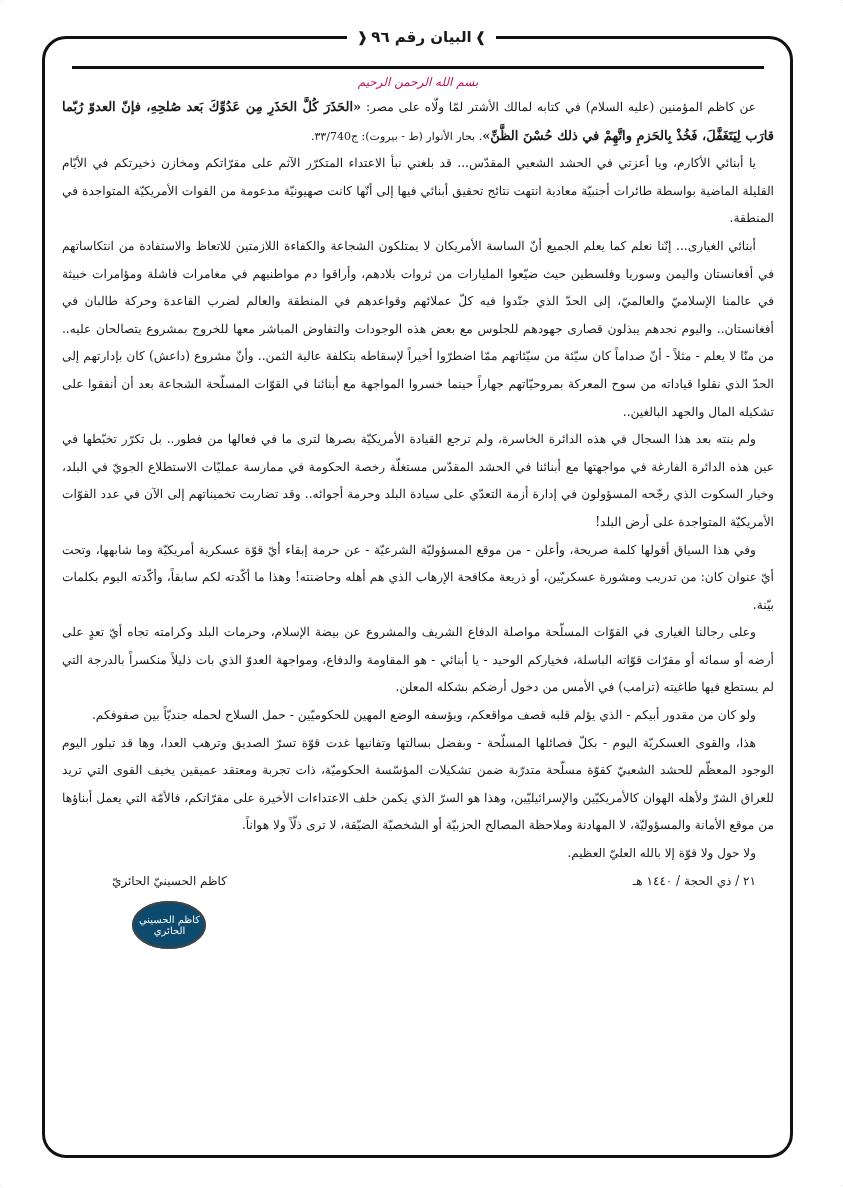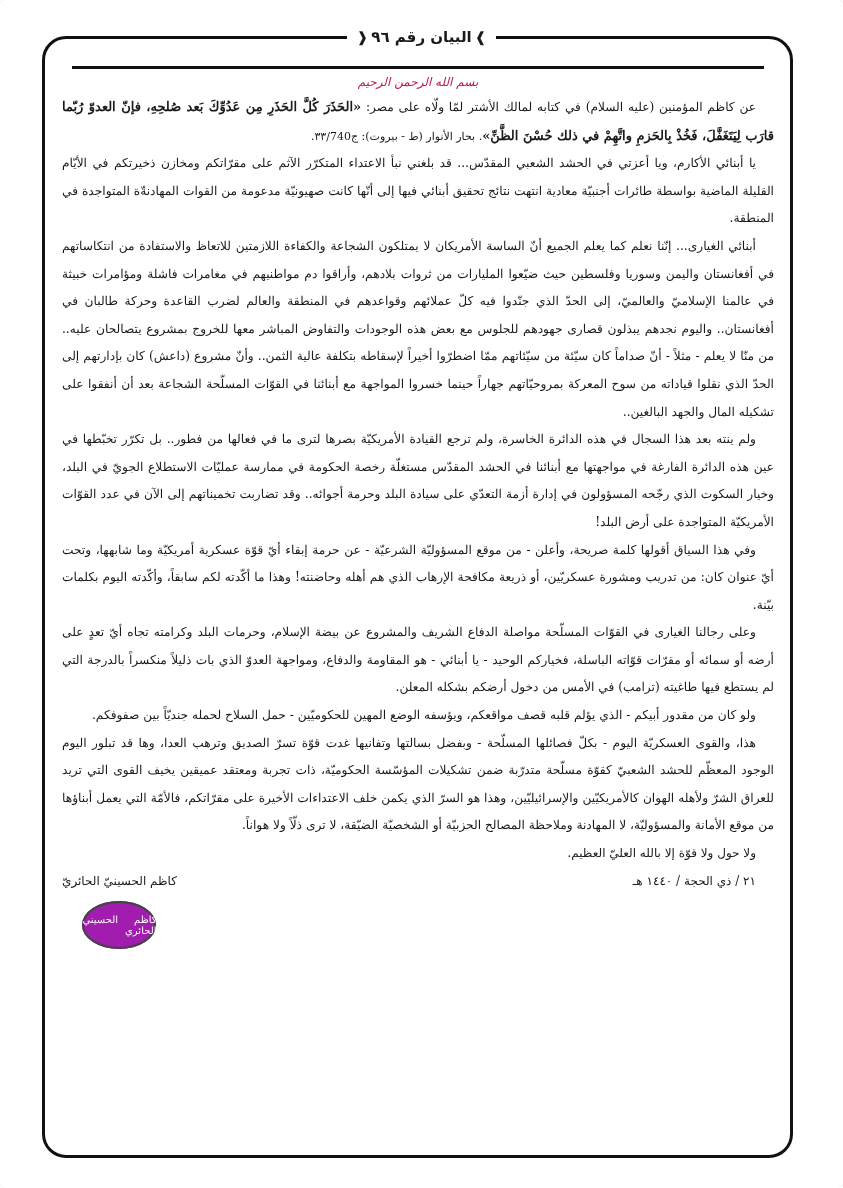--- a/index.html
+++ b/index.html
@@ -44,26 +44,26 @@
     }
     .quote-strong { font-weight: bold; font-size: 13px; }
     .ref { font-size: 11px; }
     .closing { margin: 0; font-size: 12px; line-height: 27px; text-indent: 18px; }
     .footer-row {
       display: flex; justify-content: space-between; align-items: flex-start; margin-top: 2px;
       font-size: 12px; line-height: 24px;
     }
     .date { margin-right: 18px; }
     .signature-block {
-      display: flex; flex-direction: column; align-items: center;
+      margin-left: 50px; display: flex; flex-direction: column; align-items: center;
     }
     .seal {
-      width: 74px; height: 48px; border-radius: 50%; background: #a21caf; color: #fff;
+      width: 74px; height: 48px; border-radius: 50%; background: #0c4a6e; color: #fff;
       display: flex; align-items: center; justify-content: center; margin-top: 8px;
-      font-size: 10px; line-height: 11px; font-family: "DejaVu Serif", serif;
+      font-size: 10px; line-height: 11px; text-align: center; font-family: "DejaVu Serif", serif;
       box-shadow: 0 0 0 2px #444 inset;
     }
   </style>
 </head>
 <body>
 
 <div class="outer-corner"></div>
 <div class="frame"></div>
 
 <div class="header-band">
@@ -78,21 +78,21 @@
 
 <div class="content">
   <div class="title-rule"></div>
 
   <div class="basmala">بسم الله الرحمن الرحيم</div>
 
   <p class="para">
     <span>عن كاظم المؤمنين (عليه السلام) في كتابه لمالك الأشتر لمّا ولّاه على مصر: </span><span class="quote-strong">«الحَذَرَ كُلَّ الحَذَرِ مِن عَدُوِّكَ بَعد صُلحِهِ، فإنّ العدوّ رُبّما قارَب لِيَتَغَفَّلَ، فَخُذْ بِالحَزمِ واتَّهِمْ في ذلك حُسْنَ الظَّنِّ»</span><span class="ref">. بحار الأنوار (ط - بيروت): ج٣٣/740.</span>
   </p>
 
-  <p class="para">يا أبنائي الأكارم، ويا أعزتي في الحشد الشعبي المقدّس... قد بلغني نبأ الاعتداء المتكرّر الآثم على مقرّاتكم ومخازن ذخيرتكم في الأيّام القليلة الماضية بواسطة طائرات أجنبيّة معادية انتهت نتائج تحقيق أبنائي فيها إلى أنّها كانت صهيونيّة مدعومة من القوات المهادنةّة المتواجدة في المنطقة.</p>
+  <p class="para">يا أبنائي الأكارم، ويا أعزتي في الحشد الشعبي المقدّس... قد بلغني نبأ الاعتداء المتكرّر الآثم على مقرّاتكم ومخازن ذخيرتكم في الأيّام القليلة الماضية بواسطة طائرات أجنبيّة معادية انتهت نتائج تحقيق أبنائي فيها إلى أنّها كانت صهيونيّة مدعومة من القوات الأمريكيّة المتواجدة في المنطقة.</p>
   <p class="para">أبنائي الغيارى... إنّنا نعلم كما يعلم الجميع أنّ الساسة الأمريكان لا يمتلكون الشجاعة والكفاءة اللازمتين للاتعاظ والاستفادة من انتكاساتهم في أفغانستان واليمن وسوريا وفلسطين حيث ضيّعوا المليارات من ثروات بلادهم، وأراقوا دم مواطنيهم في مغامرات فاشلة ومؤامرات خبيثة في عالمنا الإسلاميّ والعالميّ، إلى الحدّ الذي جنّدوا فيه كلّ عملائهم وقواعدهم في المنطقة والعالم لضرب القاعدة وحركة طالبان في أفغانستان.. واليوم نجدهم يبذلون قصارى جهودهم للجلوس مع بعض هذه الوجودات والتفاوض المباشر معها للخروج بمشروع يتصالحان عليه.. من منّا لا يعلم - مثلاً - أنّ صداماً كان سيّئة من سيّئاتهم ممّا اضطرّوا أخيراً لإسقاطه بتكلفة عالية الثمن.. وأنّ مشروع (داعش) كان بإدارتهم إلى الحدّ الذي نقلوا قياداته من سوح المعركة بمروحيّاتهم جهاراً حينما خسروا المواجهة مع أبنائنا في القوّات المسلّحة الشجاعة بعد أن أنفقوا على تشكيله المال والجهد البالغين..</p>
   <p class="para">ولم ينته بعد هذا السجال في هذه الدائرة الخاسرة، ولم ترجع القيادة الأمريكيّة بصرها لترى ما في فعالها من فطور.. بل تكرّر تخبّطها في عين هذه الدائرة الفارغة في مواجهتها مع أبنائنا في الحشد المقدّس مستغلّة رخصة الحكومة في ممارسة عمليّات الاستطلاع الجويّ في البلد، وخيار السكوت الذي رجّحه المسؤولون في إدارة أزمة التعدّي على سيادة البلد وحرمة أجوائه.. وقد تضاربت تخميناتهم إلى الآن في عدد القوّات الأمريكيّة المتواجدة على أرض البلد!</p>
   <p class="para">وفي هذا السياق أقولها كلمة صريحة، وأعلن - من موقع المسؤوليّة الشرعيّة - عن حرمة إبقاء أيّ قوّة عسكرية أمريكيّة وما شابهها، وتحت أيّ عنوان كان: من تدريب ومشورة عسكريّين، أو ذريعة مكافحة الإرهاب الذي هم أهله وحاضنته! وهذا ما أكّدته لكم سابقاً، وأكّدته اليوم بكلمات بيّنة.</p>
   <p class="para">وعلى رجالنا الغيارى في القوّات المسلّحة مواصلة الدفاع الشريف والمشروع عن بيضة الإسلام، وحرمات البلد وكرامته تجاه أيّ تعدٍ على أرضه أو سمائه أو مقرّات قوّاته الباسلة، فخياركم الوحيد - يا أبنائي - هو المقاومة والدفاع، ومواجهة العدوّ الذي بات ذليلاً منكسراً بالدرجة التي لم يستطع فيها طاغيته (ترامب) في الأمس من دخول أرضكم بشكله المعلن.</p>
   <p class="para">ولو كان من مقدور أبيكم - الذي يؤلم قلبه قصف مواقعكم، ويؤسفه الوضع المهين للحكوميّين - حمل السلاح لحمله جنديّاً بين صفوفكم.</p>
   <p class="para">هذا، والقوى العسكريّة اليوم - بكلّ فصائلها المسلّحة - وبفضل بسالتها وتفانيها غدت قوّة تسرّ الصديق وترهب العدا، وها قد تبلور اليوم الوجود المعظّم للحشد الشعبيّ كقوّة مسلّحة متدرّبة ضمن تشكيلات المؤسّسة الحكوميّة، ذات تجربة ومعتقد عميقين يخيف القوى التي تريد للعراق الشرّ ولأهله الهوان كالأمريكيّين والإسرائيليّين، وهذا هو السرّ الذي يكمن خلف الاعتداءات الأخيرة على مقرّاتكم، فالأمّة التي يعمل أبناؤها من موقع الأمانة والمسؤوليّة، لا المهادنة وملاحظة المصالح الحزبيّة أو الشخصيّة الضيّقة، لا ترى ذلّاً ولا هواناً.</p>
 
   <p class="closing">ولا حول ولا قوّة إلا بالله العليّ العظيم.</p>
 
   <div class="footer-row">

